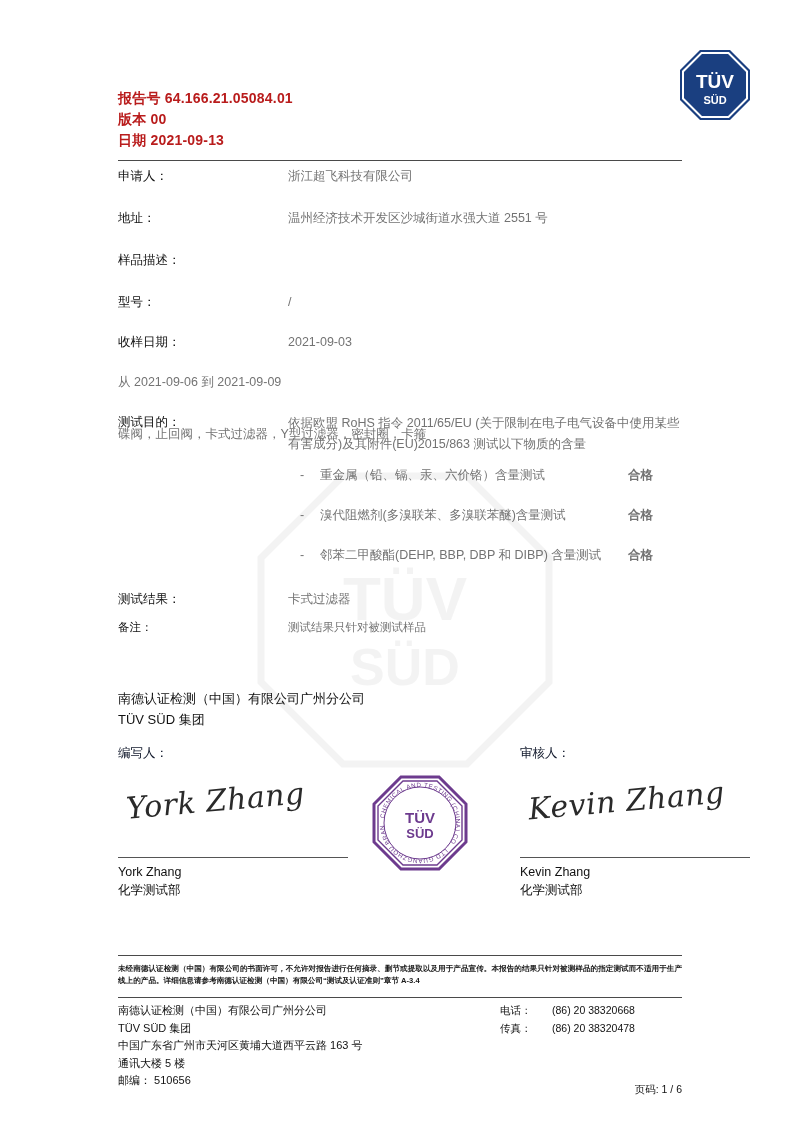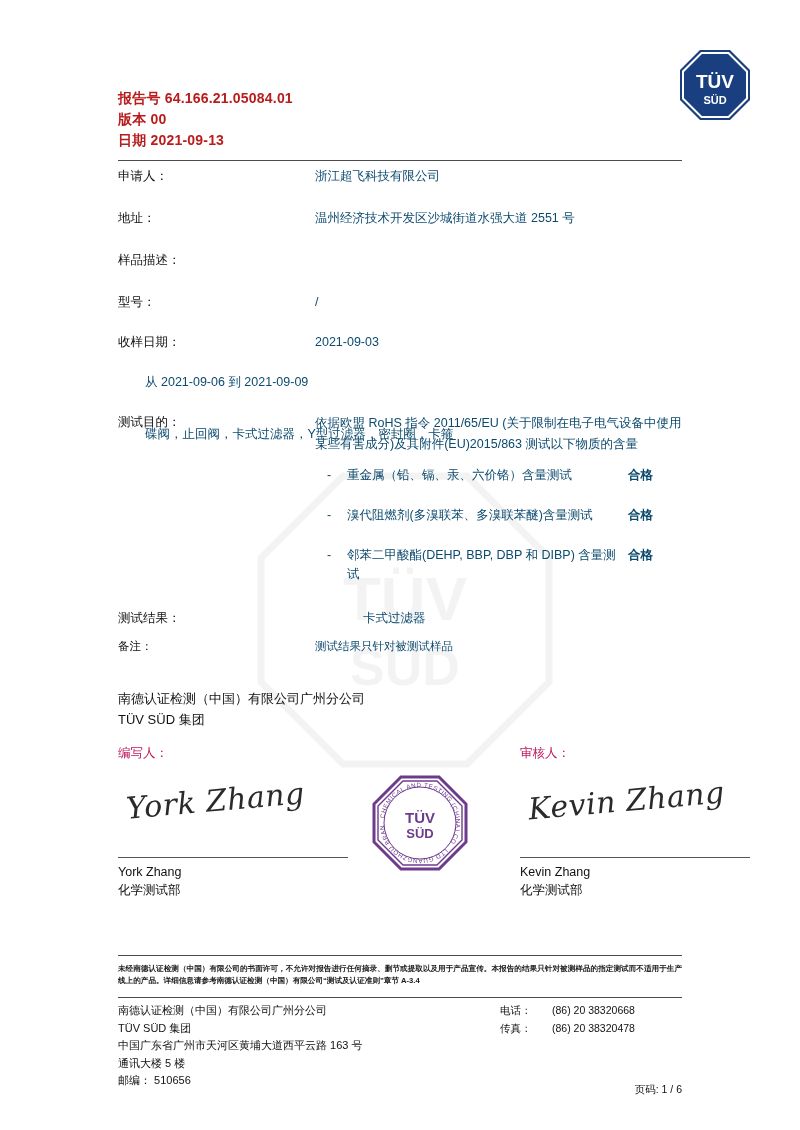--- a/index.html
+++ b/index.html
@@ -84,23 +84,22 @@
     flex: 0 0 170px;
     font-size: 12.5px;
     line-height: 18px;
     color: #111;
     padding-top: 4px;
   }
   .info-value {
     flex: 1;
     font-size: 12.5px;
     line-height: 19px;
-    color: #0c4a6e;
+    color: #737373;
     padding-top: 4px;
-    margin-left: 27px;
   }
   .r-applicant { height: 42px; }
   .r-address   { height: 42px; }
   .r-sample    { height: 42px; flex-direction: column; }
   .r-model     { height: 40px; }
   .r-received  { height: 40px; }
   .r-testdate  { height: 40px; }
 
   .purpose-row { min-height: 30px; }
   .purpose-text {
@@ -128,21 +127,21 @@
     line-height: 19px;
   }
   .purpose-result {
     width: 60px;
     flex: 0 0 60px;
     font-size: 12.5px;
     font-weight: bold;
     line-height: 19px;
   }
 
-  .r-result { height: 28px; gap: 48px; }
+  .r-result { height: 28px; }
   .r-note   { height: 30px; }
   .note-label {
     font-size: 11.5px;
   }
   .note-value {
     font-size: 11.5px;
   }
 
   
   .sign-company {
@@ -162,21 +161,21 @@
     height: 160px;
   }
   .sign-col {
     position: absolute;
     width: 230px;
   }
   .sign-col.left  { left: 0; }
   .sign-col.right { left: 402px; }
   .sign-role {
     font-size: 12.5px;
-    color: #be185d;
+    color: #0f172a;
     margin-bottom: 6px;
   }
   .sign-line {
     position: absolute;
     top: 112px;
     width: 230px;
     border-top: 1px solid #555;
   }
   .sign-name {
     position: absolute;

